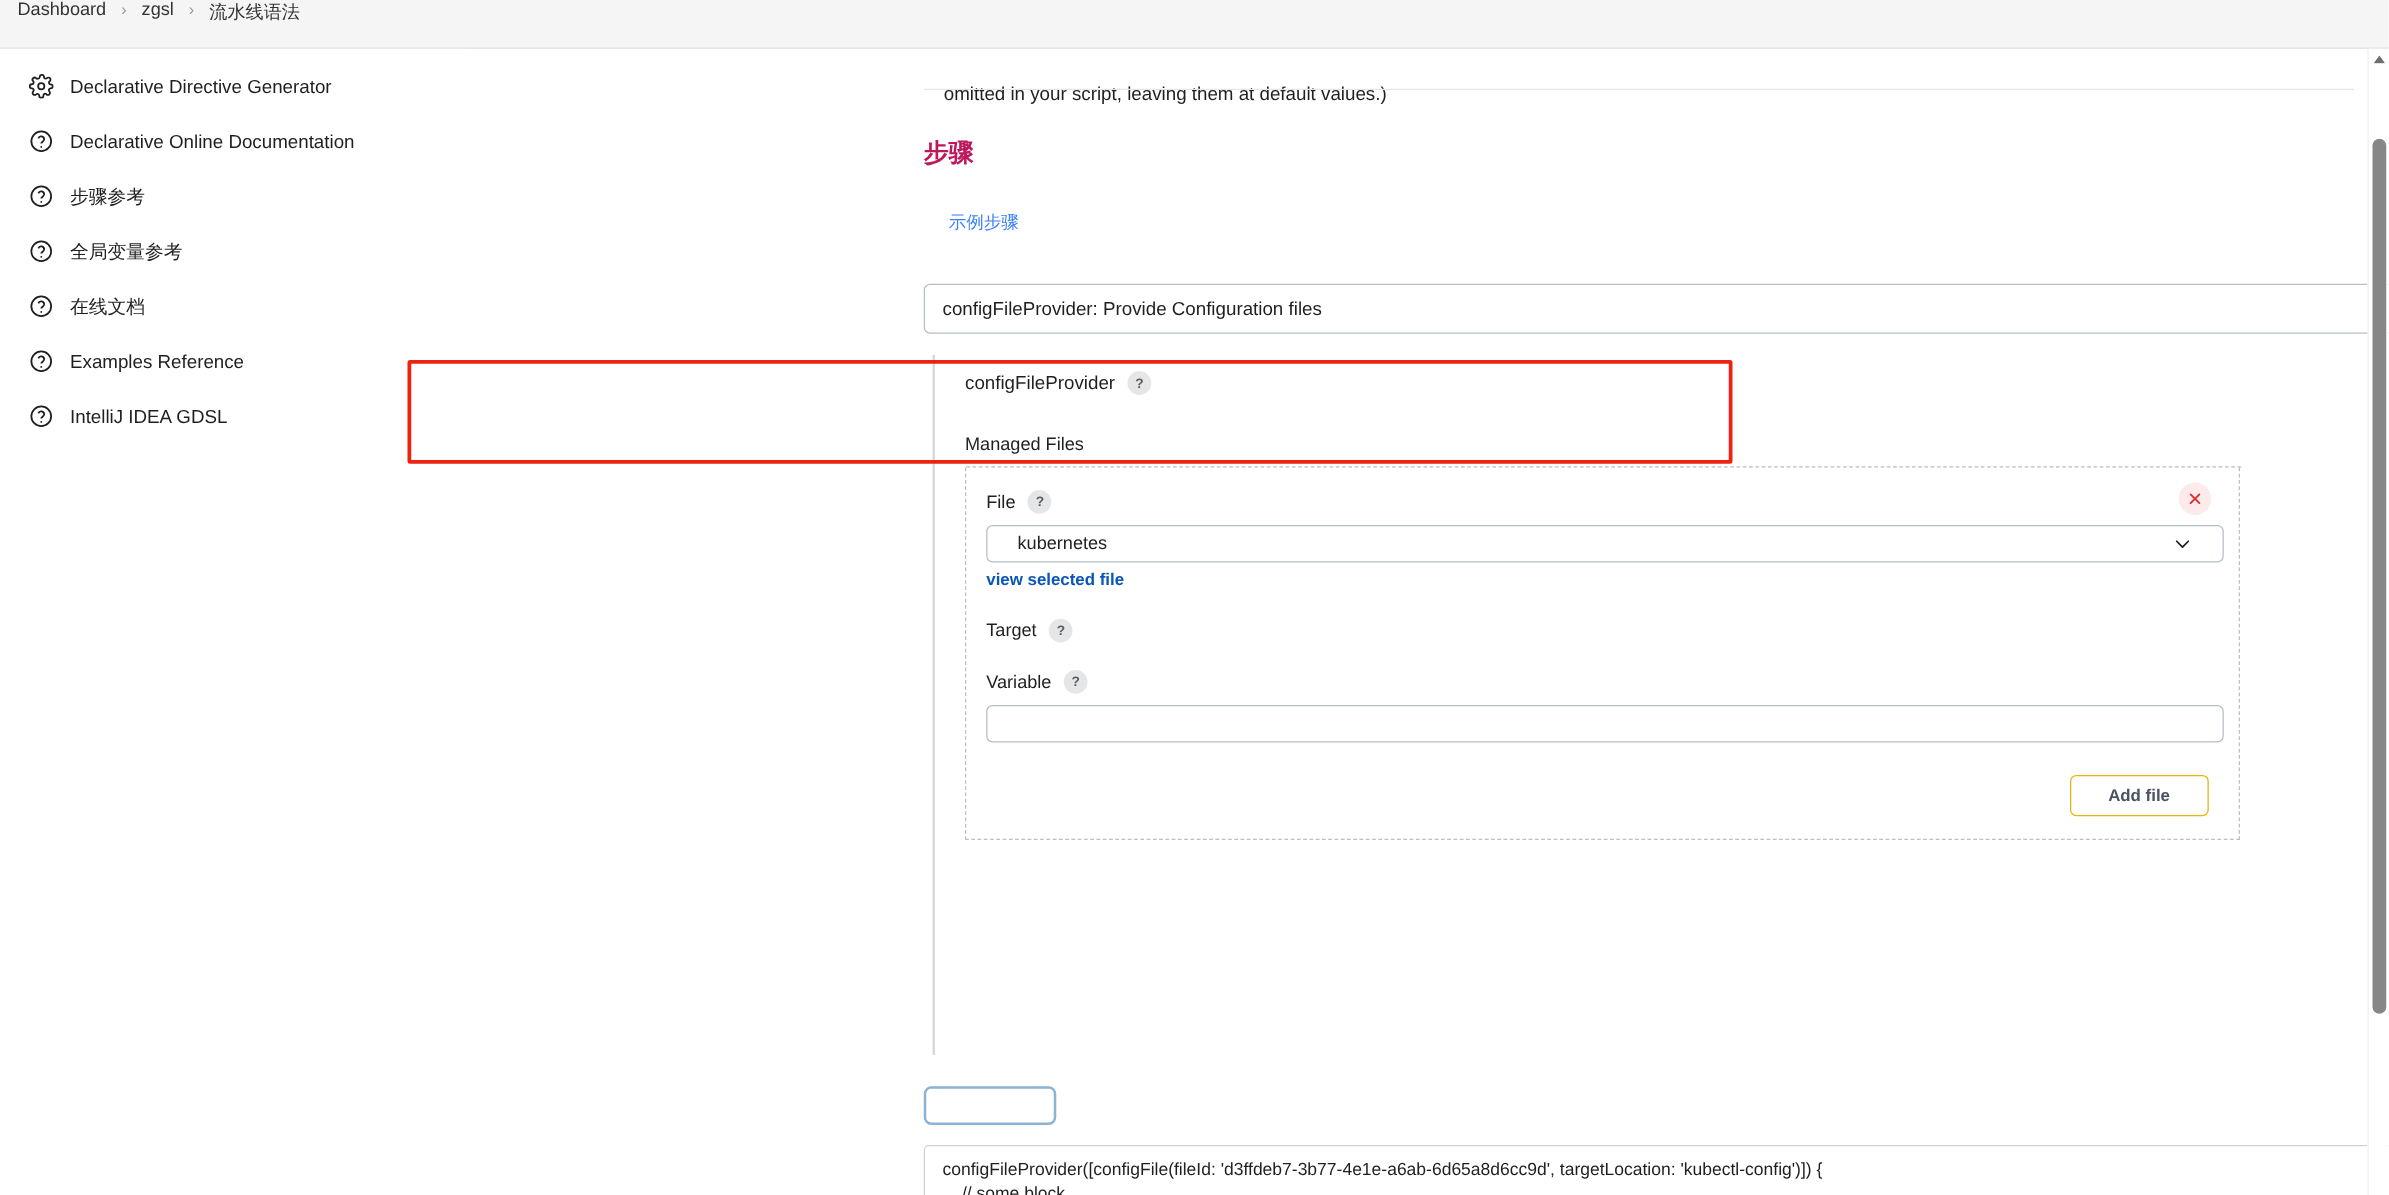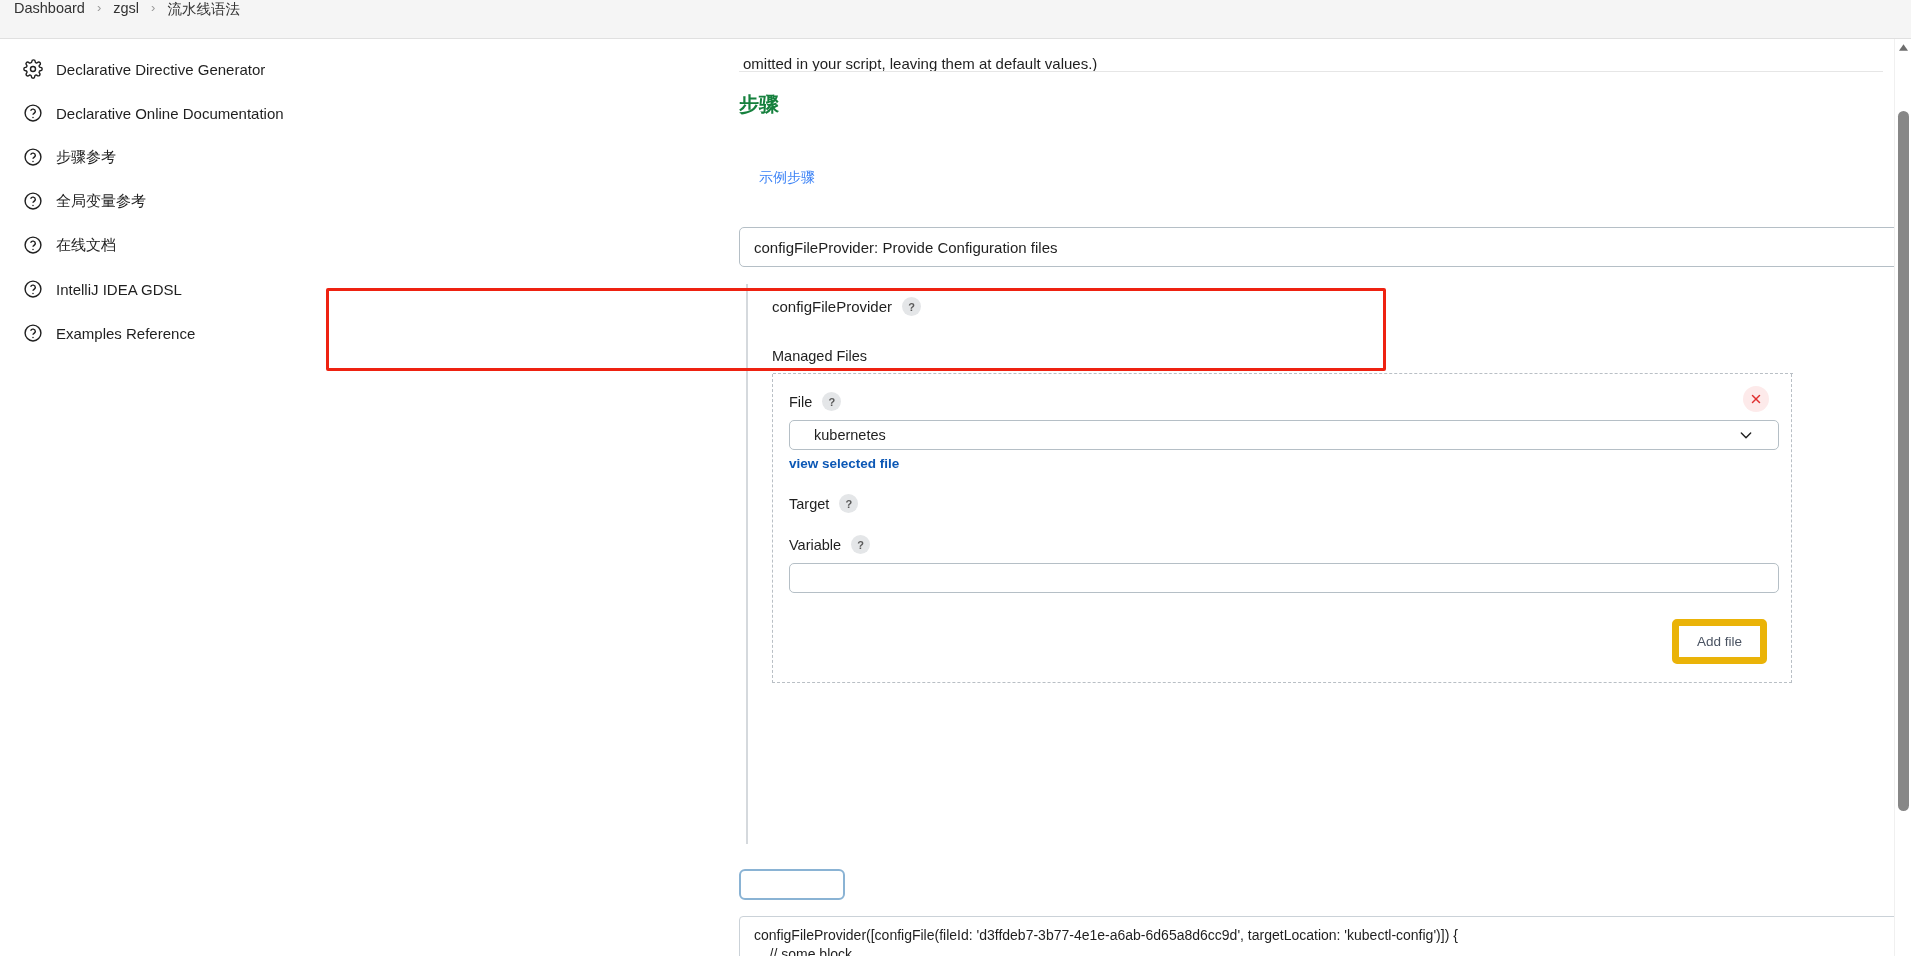--- a/index.html
+++ b/index.html
@@ -68,39 +68,39 @@
     flex: 1 1 auto;
     padding: 0;
     position: relative;
     overflow: hidden;
   }
 
   .intro-text {
     font-size: 15px;
     color: #1f1f1f;
     padding: 12px 0 0 367px;
-    margin: 4px;
+    margin: 16px;
     position: absolute;
     top: 0px; left: 0;
   }
 
   .hr-rule {
     position: absolute;
     left: 367px; right: 28px;
     top: 32px;
     height: 1px;
     background: #e6e6e6;
   }
 
   .section-title {
     position: absolute;
-    left: 367px; top: 52px;
+    left: 367px; top: 70px;
     font-size: 20px;
     font-weight: bold;
-    color: #15803d;
+    color: #be185d;
     margin: 0;
   }
 
   .field-label-sm {
     position: absolute;
     left: 387px; top: 130px;
     font-size: 14px;
     color: #3b82f6;
   }
 
@@ -260,27 +260,27 @@
     font-size: 14.5px;
     color: #1f1f1f;
   }
 
   .addfile-row {
     display: flex;
     justify-content: flex-end;
     padding: 26px 24px 0 0;
   }
   .btn-outline {
-    border: 7px solid #eab308;
+    border: 1px solid #eab308;
     background: #fff;
     border-radius: 5px;
     font-size: 13.5px;
-    font-weight: normal;
+    font-weight: bold;
     color: #4a5362;
-    padding: 8px 18px;
+    padding: 8px 30px;
     cursor: pointer;
     font-family: "Liberation Sans", sans-serif;
   }
 
   
   .btn-empty {
     position: absolute;
     left: 367px;
     top: 830px;
     width: 106px;
@@ -408,32 +408,32 @@
     </div>
 
     <div class="side-item">
       <span class="side-ico">
         <svg width="20" height="20" viewBox="0 0 24 24" fill="none" stroke="#1f1f1f" stroke-width="1.7">
           <circle cx="12" cy="12" r="9.5"></circle>
           <path d="M9.2 9.2a2.9 2.9 0 0 1 5.6 1c0 2-2.8 2.5-2.8 4"></path>
           <circle cx="12" cy="17.4" r="0.9" fill="#1f1f1f" stroke="none"></circle>
         </svg>
       </span>
-      <span class="side-label">IntelliJ IDEA GDSL</span>
+      <span class="side-label">Examples Reference</span>
     </div>
 
     <div class="side-item">
       <span class="side-ico">
         <svg width="20" height="20" viewBox="0 0 24 24" fill="none" stroke="#1f1f1f" stroke-width="1.7">
           <circle cx="12" cy="12" r="9.5"></circle>
           <path d="M9.2 9.2a2.9 2.9 0 0 1 5.6 1c0 2-2.8 2.5-2.8 4"></path>
           <circle cx="12" cy="17.4" r="0.9" fill="#1f1f1f" stroke="none"></circle>
         </svg>
       </span>
-      <span class="side-label">Examples Reference</span>
+      <span class="side-label">IntelliJ IDEA GDSL</span>
     </div>
 
   </nav>
 
   <main id="main">
 
     <p class="intro-text">omitted in your script, leaving them at default values.)</p>
 
     <div class="hr-rule"></div>
 

